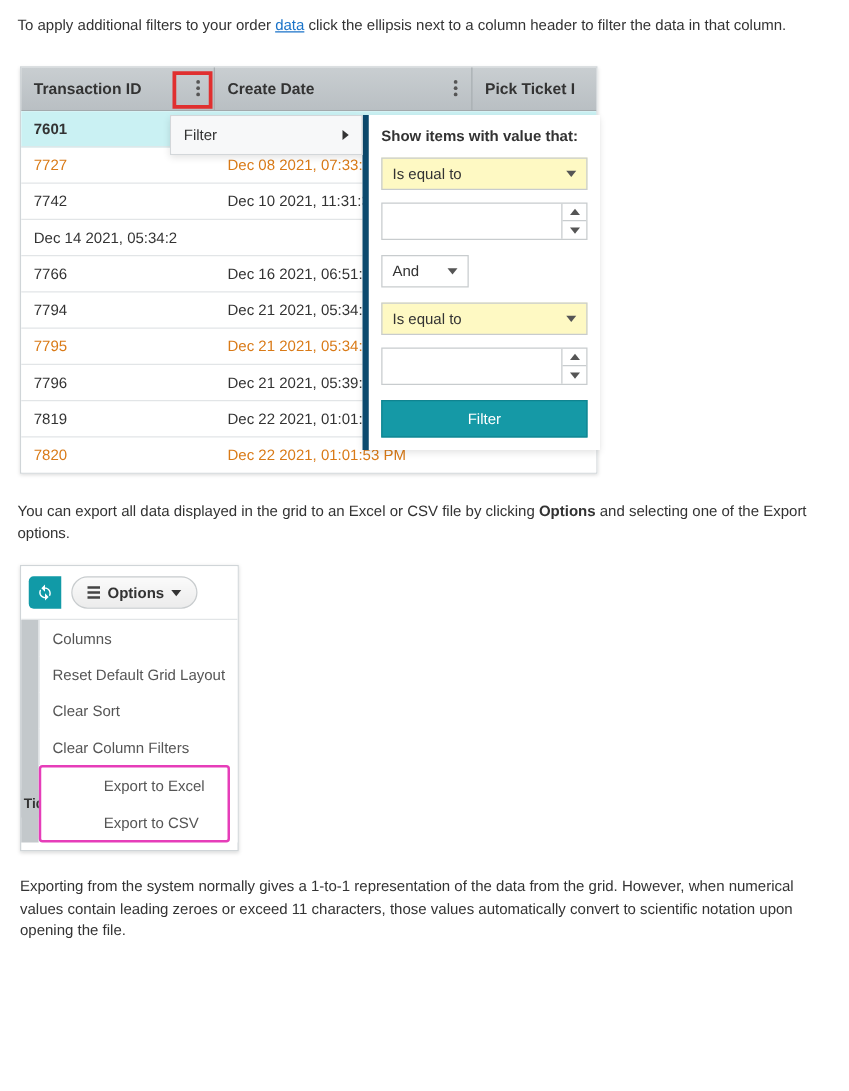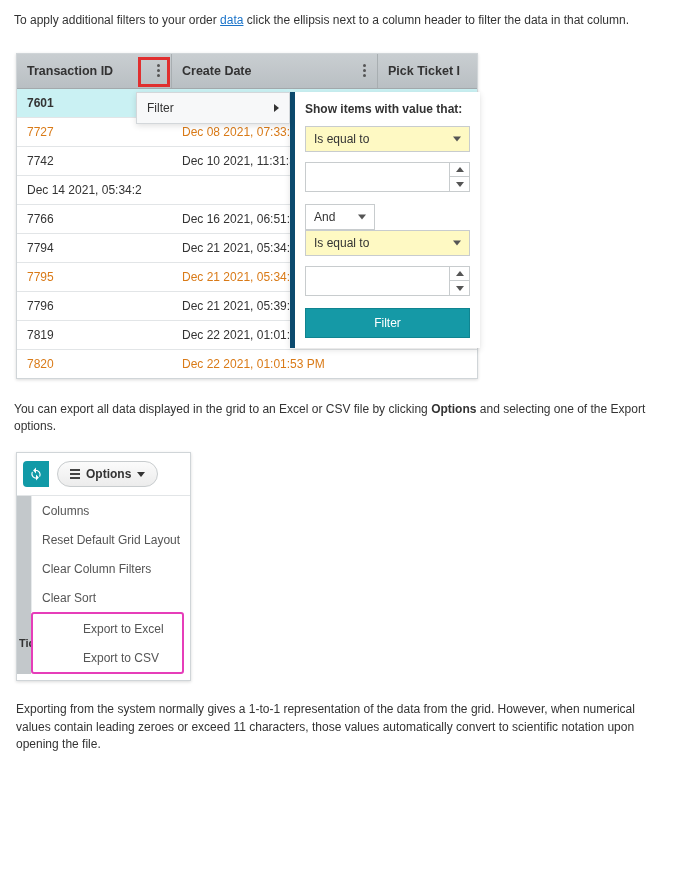--- a/index.html
+++ b/index.html
@@ -141,20 +141,21 @@
   }
   .spin-btns div:first-child { border-bottom:1px solid #c8ccce; }
   .tri-up-sm { width:0;height:0;border-left:4px solid transparent;border-right:4px solid transparent;border-bottom:5px solid #555; }
   .tri-dn-sm { width:0;height:0;border-left:4px solid transparent;border-right:4px solid transparent;border-top:5px solid #555; }
 
   .and-box {
     width:70px; height:26px;
     border:1px solid #c8ccce; background:#fff;
     padding:0 8px; position:relative;
     display:flex; align-items:center;
+    margin-bottom:12px;
   }
   .btn-row { display:flex; gap:8px; }
   .btn {
     flex:1; height:30px;
     display:flex; align-items:center; justify-content:center;
     font-size:12px; cursor:default;
     border:1px solid #c8ccce; background:#fff;
   }
   .btn.primary {
     background:#1599a6; color:#fff; border:1px solid #108490;
@@ -379,22 +380,22 @@
       <span class="tri-dn-xs"></span>
     </div>
   </div>
   <div class="opt-body">
     <div class="tid-stub">
       <span class="tid-stub-inner">Tid</span>
     </div>
     <div class="opt-menu" id="opt-menu">
         <div class="opt-item">Columns</div>
         <div class="opt-item">Reset Default Grid Layout</div>
+        <div class="opt-item">Clear Sort</div>
         <div class="opt-item">Clear Column Filters</div>
-        <div class="opt-item">Clear Sort</div>
         <div class="opt-group">
           <div class="opt-item">Export to Excel</div>
           <div class="opt-item">Export to CSV</div>
         </div>
       </div>
   </div>
 </div>
 
 <p class="note">Exporting from the system normally gives a 1-to-1 representation of the data from the grid. However, when numerical values contain leading zeroes or exceed 11 characters, those values automatically convert to scientific notation upon opening the file.</p>
 

